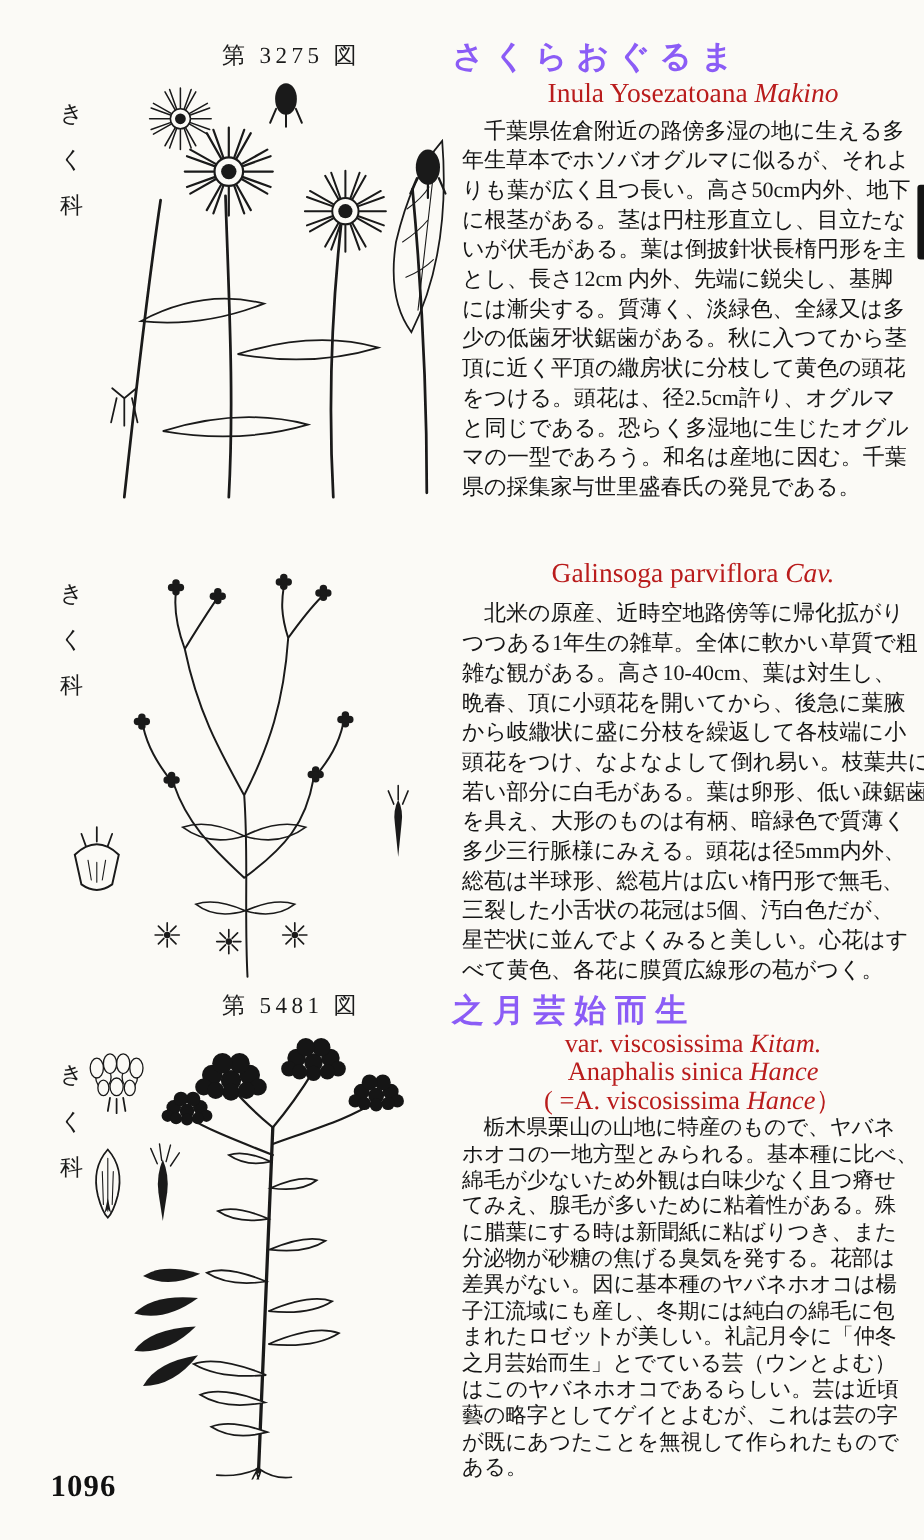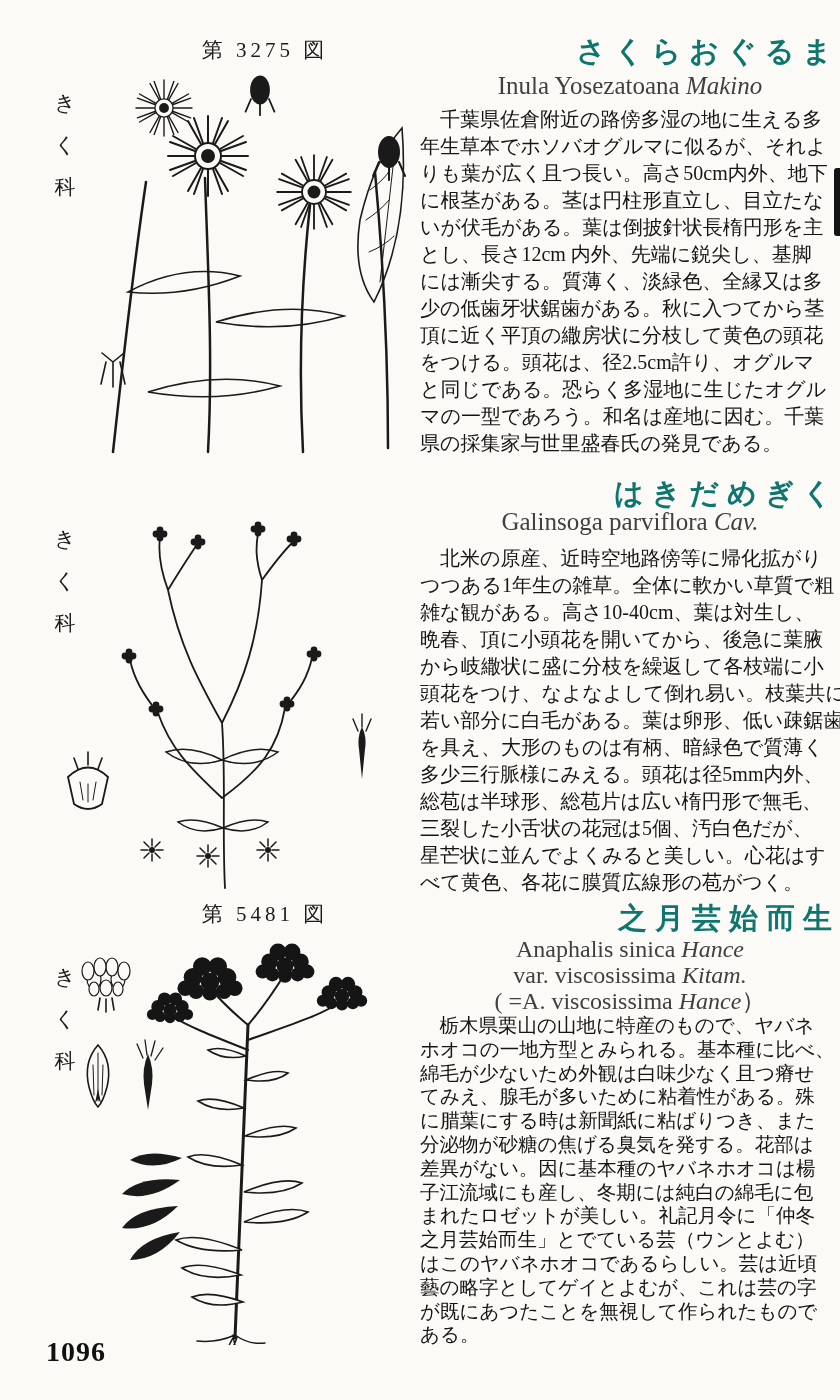--- a/index.html
+++ b/index.html
@@ -11,27 +11,27 @@
   }
   .caption{
     position:absolute;left:140px;width:250px;text-align:center;
     font-size:21px;letter-spacing:4px;white-space:nowrap;color:#1b1b1b;
   }
   .family{
     position:absolute;left:44px;width:42px;text-align:center;
     font-size:21px;line-height:42px;white-space:pre;color:#1b1b1b;
   }
   .entry-title{
-    position:absolute;left:428px;width:412px;margin:0;text-align:right;
+    position:absolute;left:411px;width:412px;margin:0;text-align:left;
     font-family:"Liberation Sans","DejaVu Sans",sans-serif;
-    font-weight:bold;font-size:29px;letter-spacing:8px;white-space:nowrap;color:#0f766e;
+    font-weight:bold;font-size:29px;letter-spacing:8px;white-space:nowrap;color:#8b5cf6;
   }
   .latin{
     position:absolute;left:424px;width:412px;text-align:center;
-    font-size:25px;white-space:nowrap;color:#404040;
+    font-size:25px;white-space:nowrap;color:#b91c1c;
   }
   .latin .it{font-style:italic;}
   .latin-line{line-height:26px;font-size:24px;}
   .body-text{
     position:absolute;left:420px;width:424px;
     font-size:20px;line-height:27px;white-space:pre;color:#151515;
   }
   .body-text.tight{font-size:19.5px;line-height:23.8px;}
   .illus{position:absolute;}
   .pagenum{
@@ -136,21 +136,20 @@
     </g>
     <use href="#star8" transform="translate(122,352)"></use>
     <use href="#star8" transform="translate(178,358)"></use>
     <use href="#star8" transform="translate(238,352)"></use>
     <g transform="translate(332,255)">
       <path d="M0,-26 q5,10 3,22 l-3,30 l-3,-30 q-2,-12 3,-22 Z" fill="#1a1a1a"></path>
       <path class="ink" stroke-width="1.4" d="M-4,-22 l-5,-12 M0,-26 l0,-13 M4,-22 l5,-12"></path>
     </g>
   </svg>
 
-  <h2 class="entry-title" style="top:474px">はきだめぎく</h2>
   <div class="latin" style="top:508px">
     <span>Galinsoga parviflora </span><span class="it">Cav.</span>
   </div>
   <div class="body-text" style="top:545px">　北米の原産、近時空地路傍等に帰化拡がり
 つつある1年生の雑草。全体に軟かい草質で粗
 雑な観がある。高さ10-40cm、葉は対生し、
 晩春、頂に小頭花を開いてから、後急に葉腋
 から岐繖状に盛に分枝を繰返して各枝端に小
 頭花をつけ、なよなよして倒れ易い。枝葉共に
 若い部分に白毛がある。葉は卵形、低い疎鋸歯
@@ -227,22 +226,22 @@
       <path d="M150,250 q-40,-4 -58,14 q28,8 58,-14 Z"></path>
       <path d="M148,276 q-42,2 -56,22 q30,4 56,-22 Z"></path>
       <path d="M150,302 q-38,6 -50,28 q28,0 50,-28 Z"></path>
       <path d="M152,228 q-34,-10 -52,2 q24,12 52,-2 Z"></path>
     </g>
     <path class="ink" stroke-width="1.5" d="M205,405 q-18,8 -38,6 M205,405 q-10,14 -8,26 M205,405 q14,10 30,8 M207,407 q-4,16 -20,24 M203,405 q2,18 12,26"></path>
   </svg>
 
   <h2 class="entry-title" style="top:899px">之月芸始而生</h2>
   <div class="latin" style="top:936px">
+    <div class="latin-line"><span>var. viscosissima </span><span class="it">Kitam.</span></div>
     <div class="latin-line"><span>Anaphalis sinica </span><span class="it">Hance</span></div>
-    <div class="latin-line"><span>var. viscosissima </span><span class="it">Kitam.</span></div>
     <div class="latin-line"><span>( =A. viscosissima </span><span class="it">Hance</span><span>）</span></div>
   </div>
   <div class="body-text tight" style="top:1014px">　栃木県栗山の山地に特産のもので、ヤバネ
 ホオコの一地方型とみられる。基本種に比べ、
 綿毛が少ないため外観は白味少なく且つ瘠せ
 てみえ、腺毛が多いために粘着性がある。殊
 に腊葉にする時は新聞紙に粘ばりつき、また
 分泌物が砂糖の焦げる臭気を発する。花部は
 差異がない。因に基本種のヤバネホオコは楊
 子江流域にも産し、冬期には純白の綿毛に包

